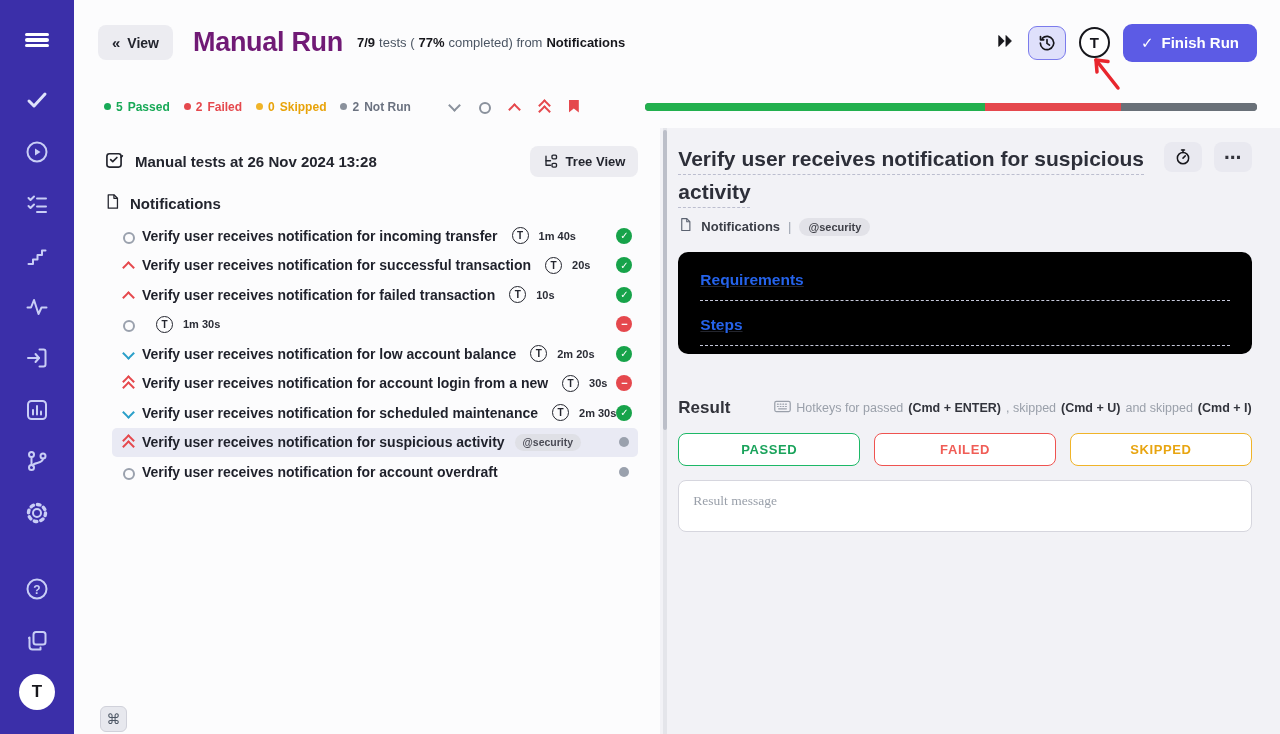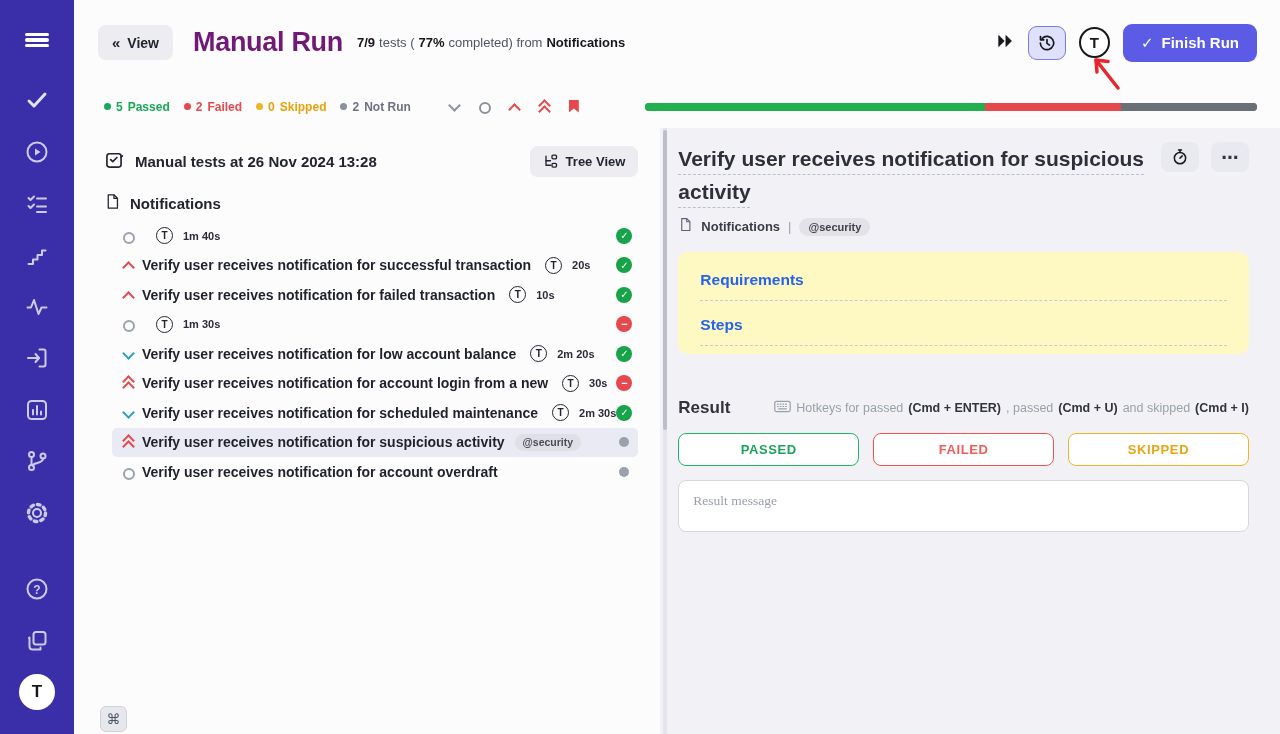--- a/index.html
+++ b/index.html
@@ -91,21 +91,21 @@
   .detail-head { display:flex; align-items:flex-start; }
   .detail-title { max-width:472px; font-size:21px; line-height:33px; font-weight:800; color:#2d2f39; text-decoration:underline dashed; text-decoration-color:#bcbecf; text-decoration-thickness:1.2px; text-underline-offset:8px; cursor:text; }
   .detail-actions { margin-left:auto; display:flex; gap:12px; }
   .mini-btn { width:38px; height:30px; background:#e9e9f0; border:none; border-radius:8px; display:flex; align-items:center; justify-content:center; font-size:17px; font-weight:800; color:#33343c; cursor:pointer; font-family:inherit; }
   .mini-btn svg { stroke:#17171c; fill:none; stroke-width:2; stroke-linecap:round; stroke-linejoin:round; }
   .crumb-row { display:flex; align-items:center; gap:8px; margin-top:9px; }
   .crumb-row .file-ic svg { stroke:#5b6270; }
   .crumb-text { font-size:13px; font-weight:600; color:#3a3d46; }
   .crumb-sep { color:#9ca3af; font-size:13px; }
   .sec-pill { background:#e2e2e8; border-radius:10px; padding:3px 9px; font-size:11px; font-weight:700; color:#3f4048; }
-  .card { margin-top:16px; background:#fef9c3; border-radius:10px; padding:4px 22px 8px; }
+  .card { margin-top:16px; background:#000000; border-radius:10px; padding:4px 22px 8px;text-decoration:underline; }
   .card-link { padding:15px 0 11px; border-bottom:1px dashed #c6c9da; font-size:15.5px; font-weight:800; color:#2563eb; cursor:pointer; }
   .result-row { display:flex; align-items:baseline; margin-top:26px; }
   .result-label { font-size:17px; font-weight:800; color:#32333b;margin-top:18px; }
   .hotkeys { display:flex; align-items:center; gap:5px; margin-left:44px; font-size:12.5px; color:#9aa0aa; white-space:nowrap; }
   .hotkeys b { color:#32343c; font-weight:800; }
   .kb-ic svg { stroke:#9aa0aa; fill:none; stroke-width:1.6; stroke-linecap:round; }
   .verdicts { display:flex; gap:14px; margin-top:15px; }
   .vbtn { flex:1; height:33px; background:#fff; border-radius:8px; font-family:inherit; font-size:13px; font-weight:800; letter-spacing:0.6px; cursor:pointer; }
   .vbtn.passed { border:1.6px solid #1db867; color:#1aa35b; }
   .vbtn.failed { border:1.6px solid #ef5350; color:#f05d56; }
@@ -306,20 +306,21 @@
           <svg width="17" height="17" viewBox="0 0 24 24">
               <path d="M6 2.5h8l5 5V21.5H6z"></path>
               <path d="M14 2.5v5h5"></path>
             </svg>
         </span>
         <span class="group-label">Notifications</span>
       </div>
 
       <div class="row">
         <span class="prio" data-p="normal"></span>
+        <span class="row-title">Verify user receives notification for incoming transfer</span>
         <span class="ticon">T</span>
         <span class="dur">1m 40s</span>
         <span class="status" data-s="passed"></span>
       </div>
       <div class="row">
         <span class="prio" data-p="high"></span>
         <span class="row-title">Verify user receives notification for successful transaction</span>
         <span class="ticon">T</span>
         <span class="dur">20s</span>
         <span class="status" data-s="passed"></span>
@@ -419,21 +420,21 @@
         <span class="result-label">Result</span>
         <span class="hotkeys">
           <span class="kb-ic">
             <svg width="17" height="13" viewBox="0 0 22 15">
                 <rect x="1" y="1" width="20" height="13" rx="2"></rect>
                 <path d="M4.5 4.5h1M8 4.5h1M11.5 4.5h1M15 4.5h1M4.5 7.5h1M8 7.5h1M11.5 7.5h1M15 7.5h1M6 10.5h10"></path>
               </svg>
           </span>
           <span>Hotkeys for passed</span>
           <b>(Cmd + ENTER)</b>
-          <span>, passed</span>
+          <span>, skipped</span>
           <b>(Cmd + U)</b>
           <span>and skipped</span>
           <b>(Cmd + I)</b>
         </span>
       </div>
 
       <div class="verdicts">
         <button class="vbtn passed">PASSED</button>
         <button class="vbtn failed">FAILED</button>
         <button class="vbtn skipped">SKIPPED</button>

